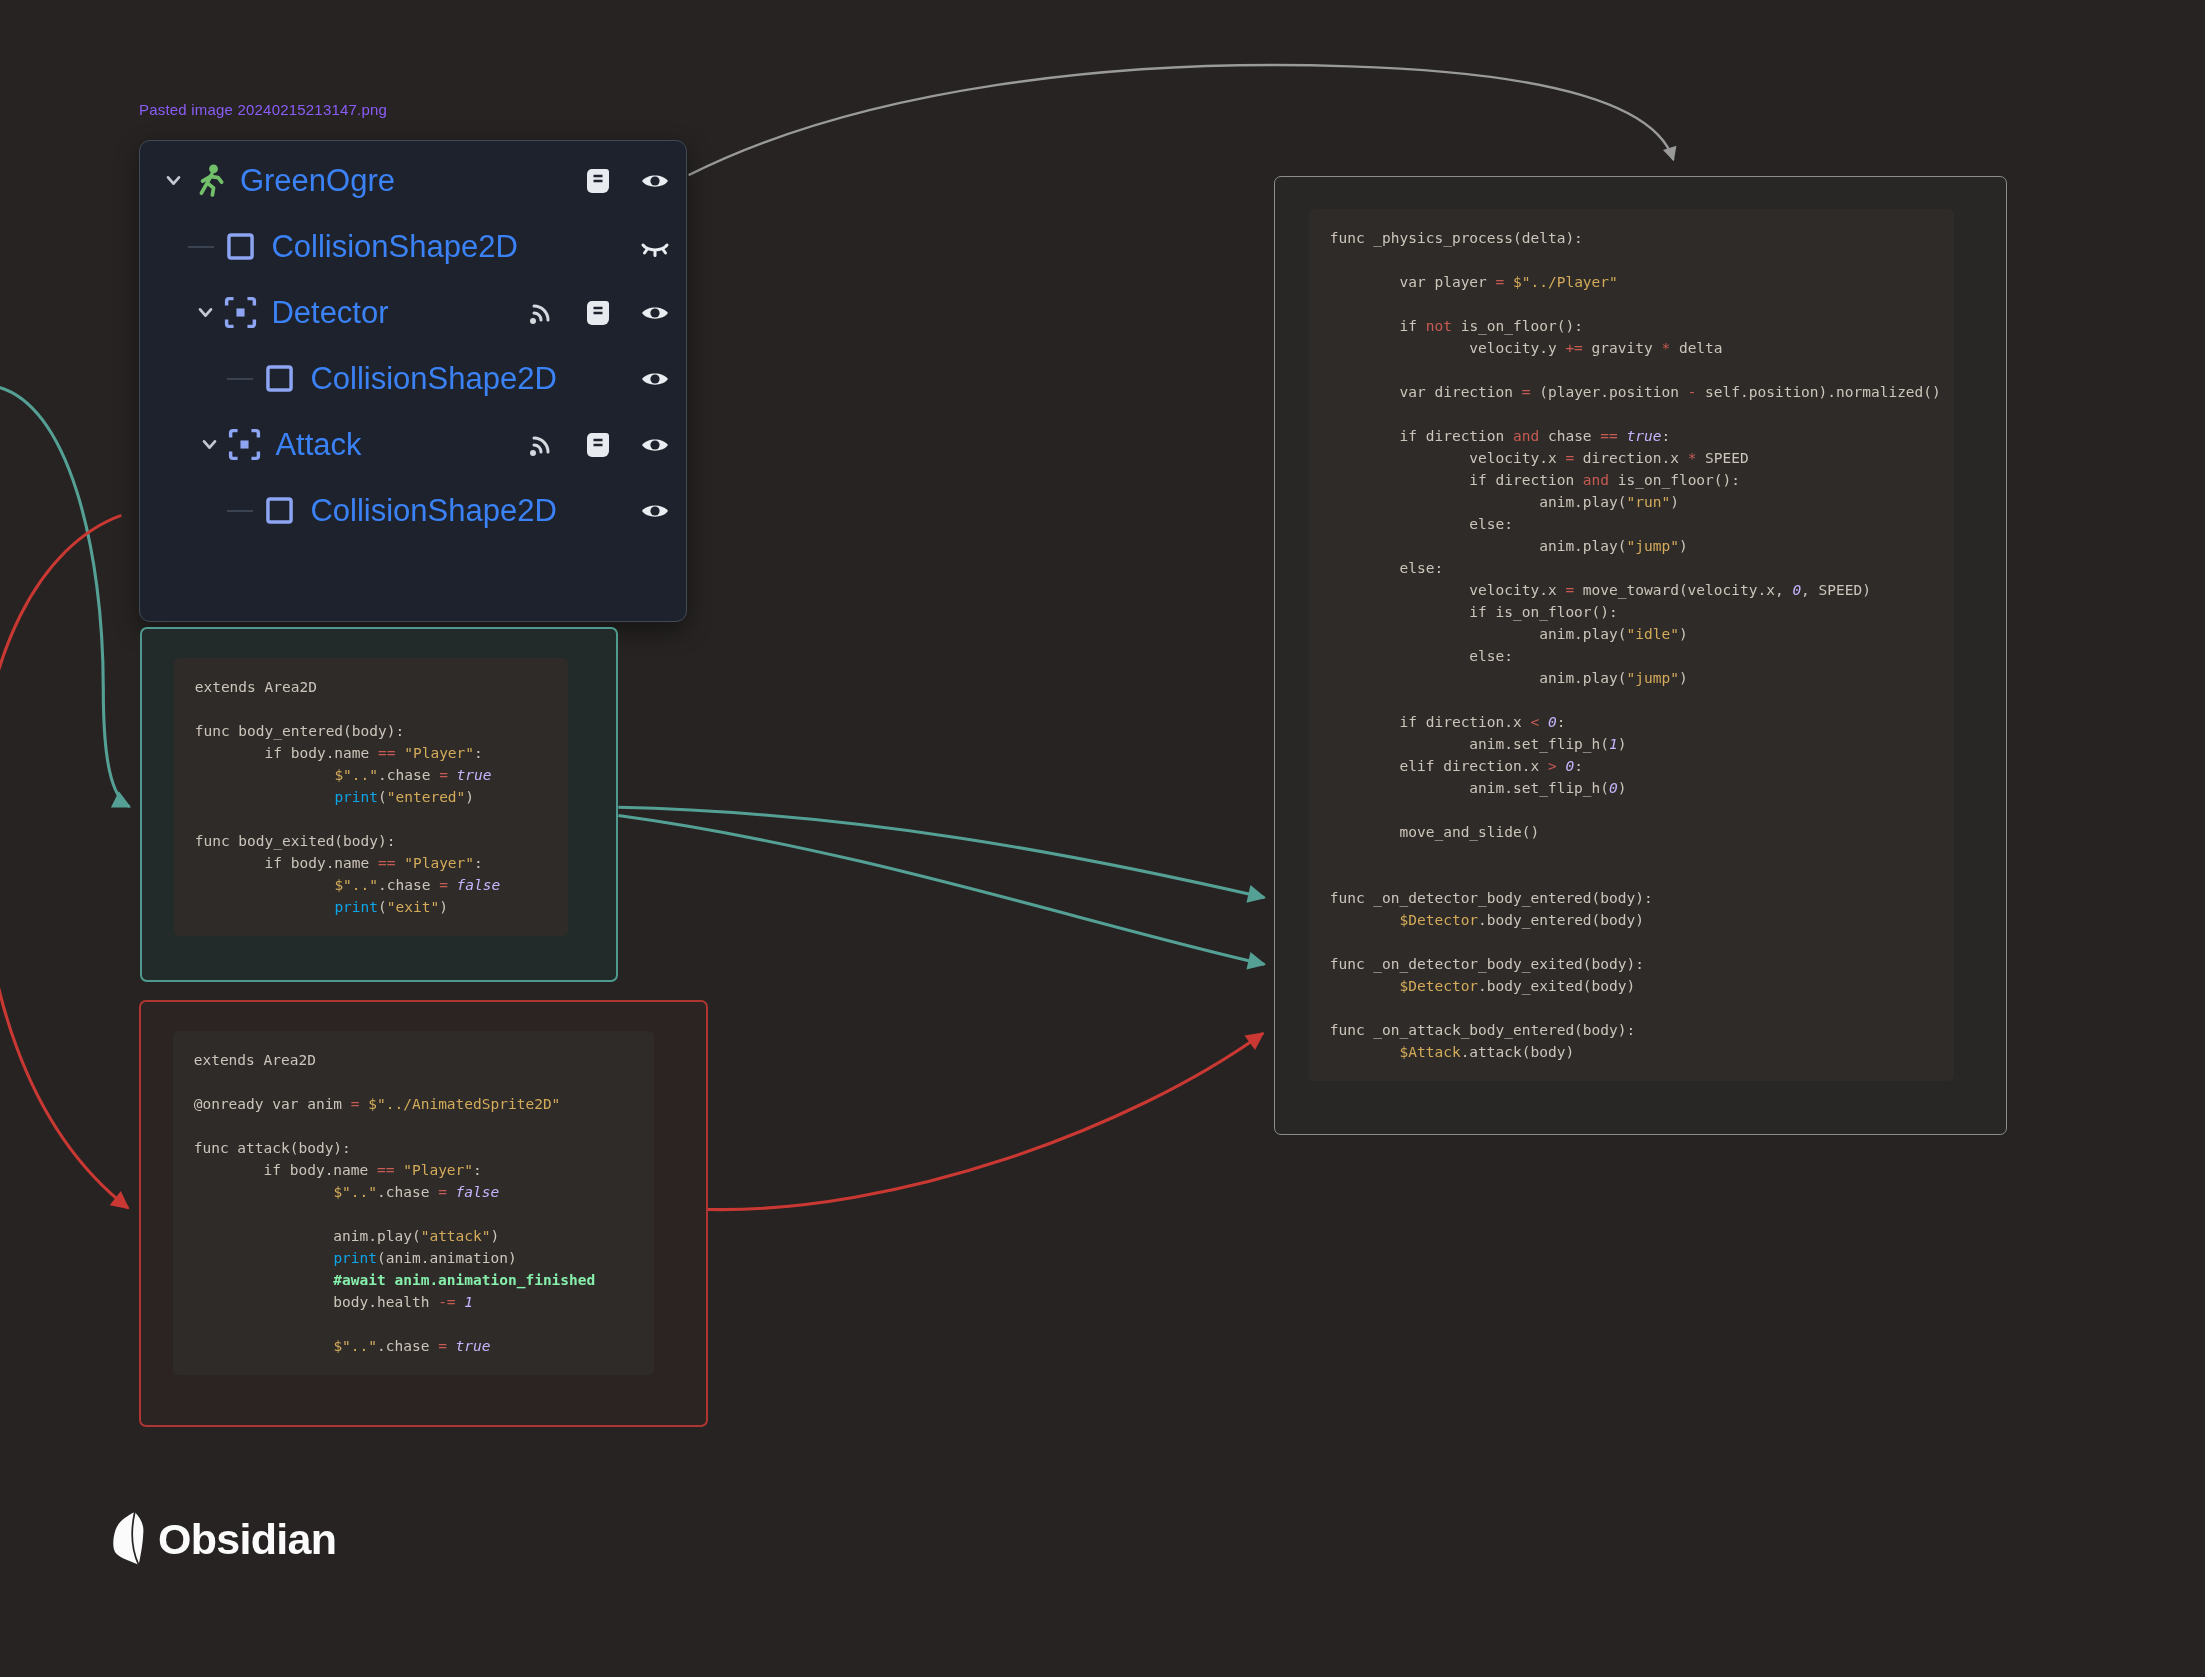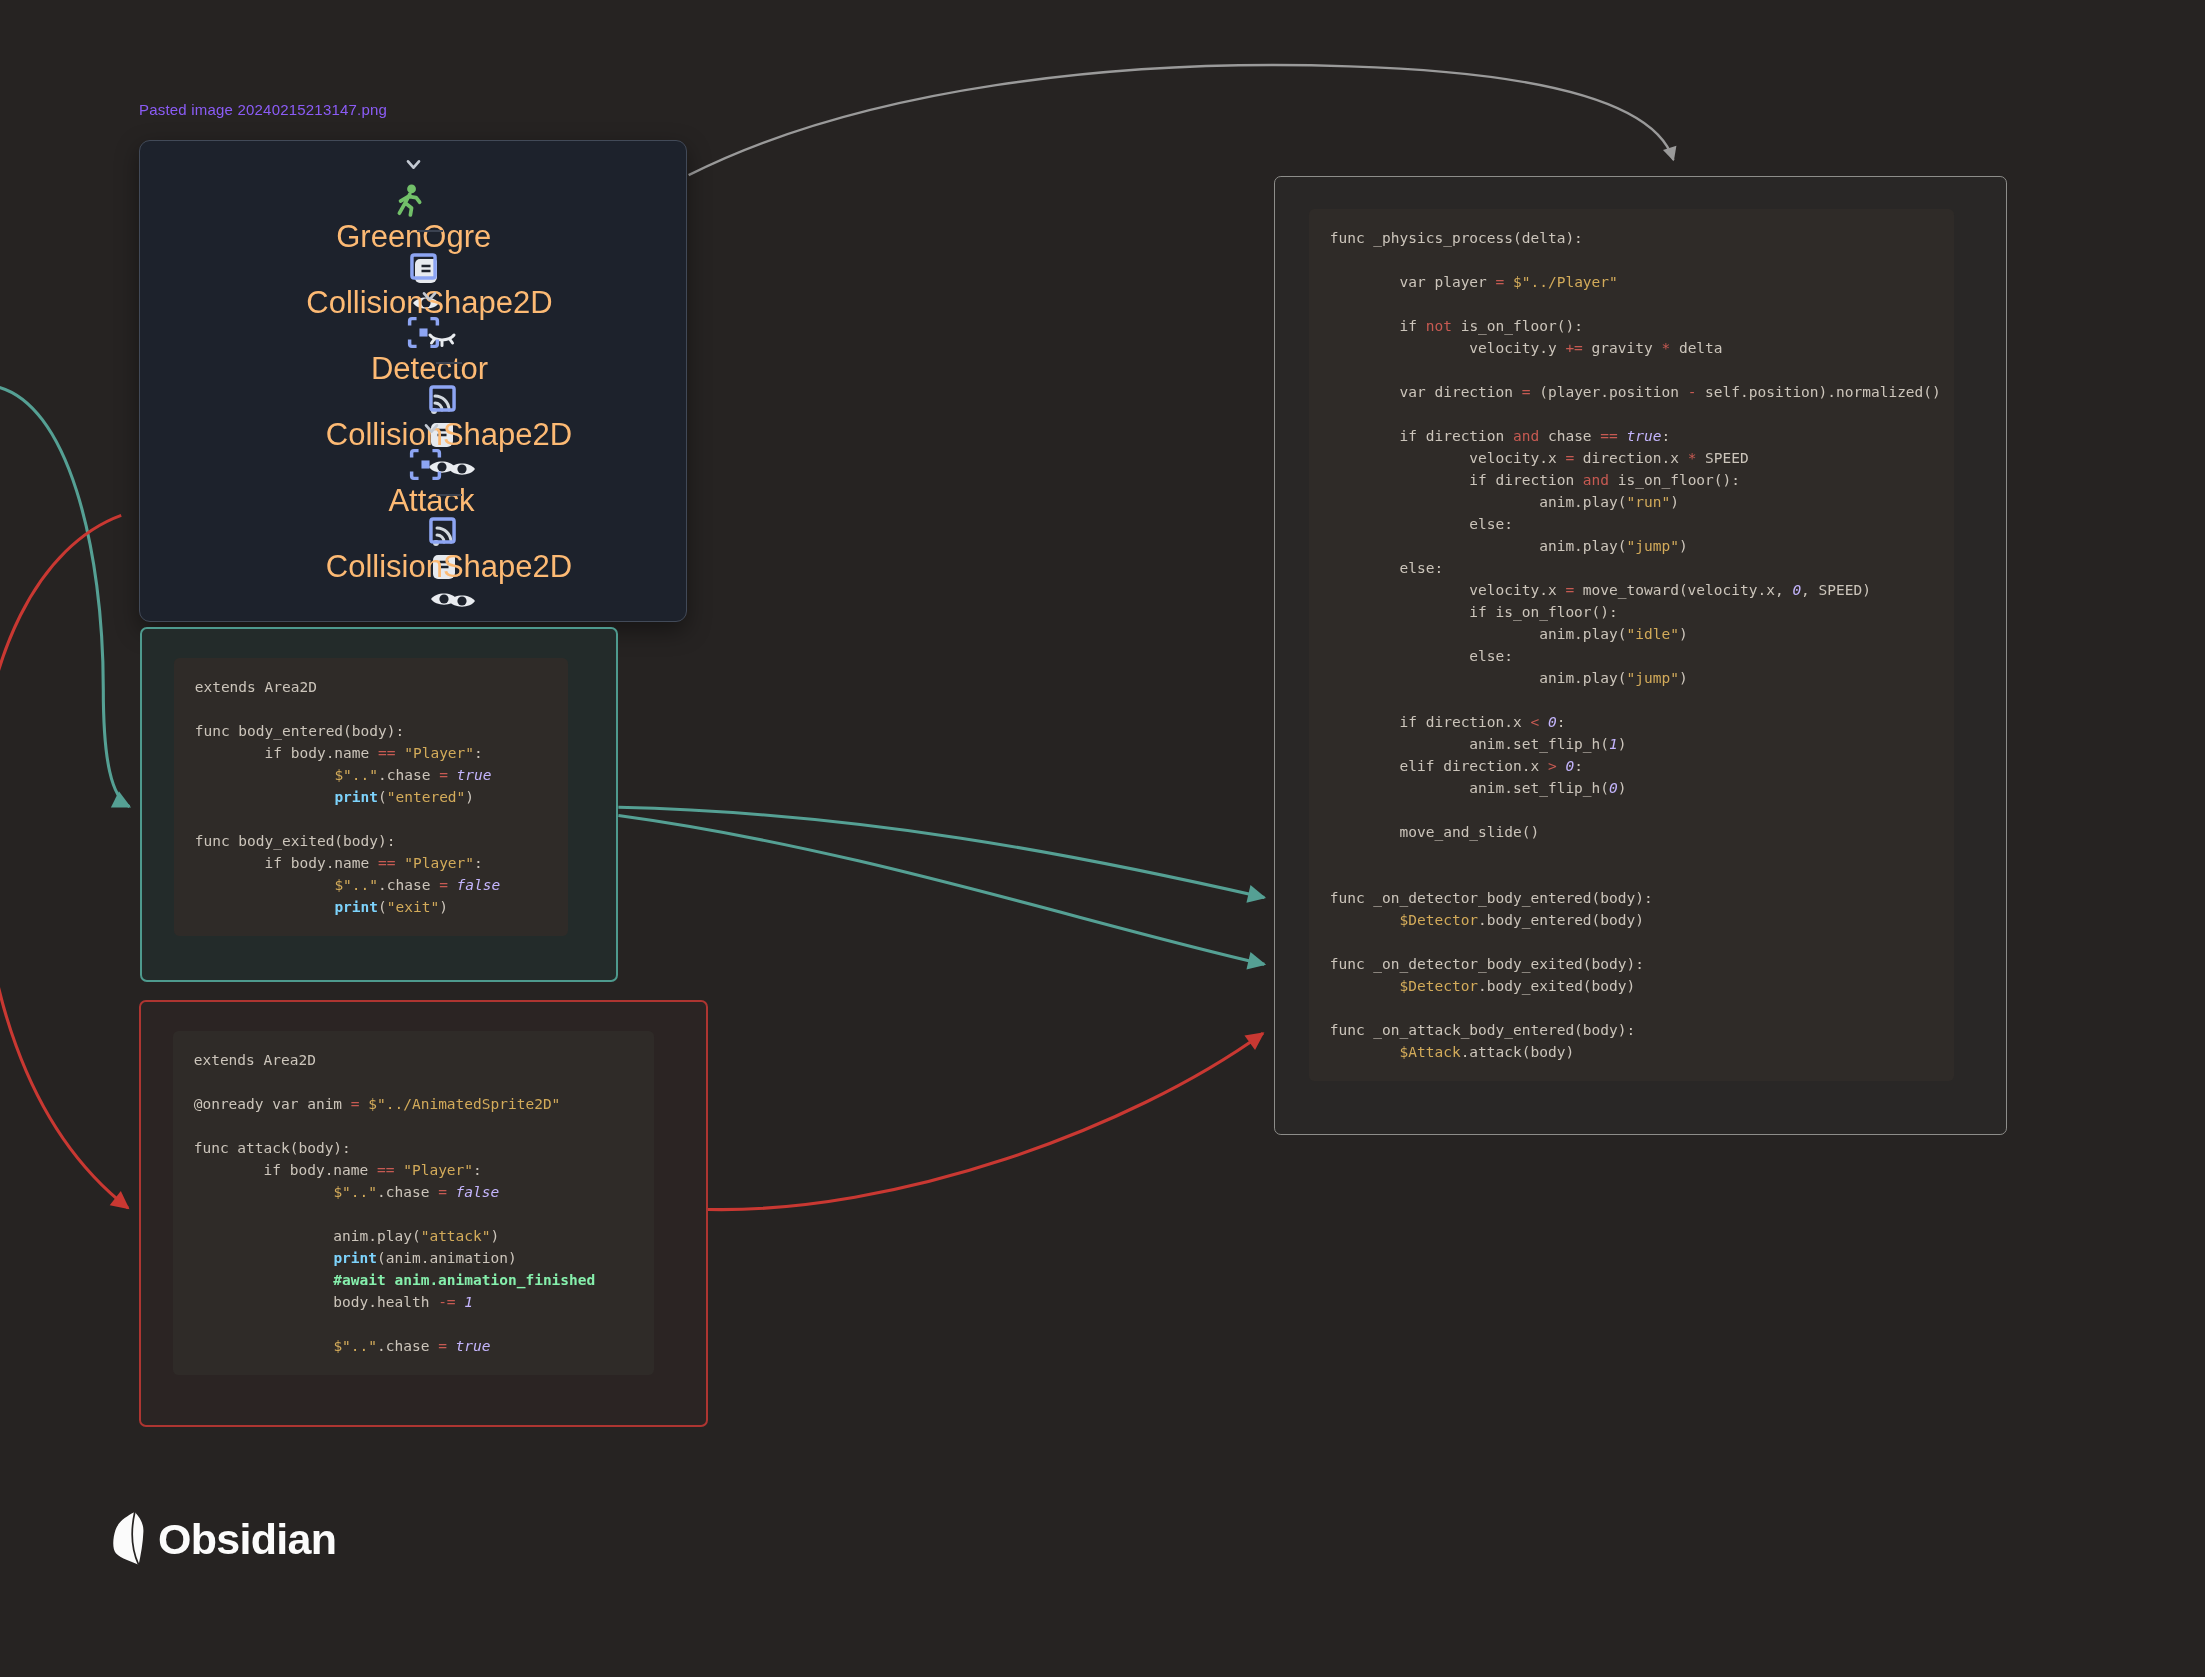--- a/index.html
+++ b/index.html
@@ -17,21 +17,21 @@
     position:absolute; left:139px; top:101px;
     color:#8b5cf6; font-size:15px; letter-spacing:0.2px;
   }
   .tree-panel {
     position:absolute; left:139px; top:140px; width:548px; height:482px;
     background:#1d222c; border:1.4px solid #424a58; border-radius:11px;
     box-shadow:0 8.3px 23.4px rgba(0,0,0,.4);
     padding:6.9px 15px 5.5px 0;
     overflow:hidden;
   }
-  .tree-row { display:flex; align-items:center; height:66px; color:#fdba74; font-size:31px;flex-direction:column; }
+  .tree-row { display:flex; align-items:center; height:66px; color:#3b82f6; font-size:31px; }
   .tr-chevron { flex:0 0 34px; width:34px; height:30px; display:inline-flex; align-items:center; justify-content:center; }
   .tr-chevron svg { width:25px; height:25px; }
   .tr-stubbox { flex:0 0 34px; display:inline-flex; align-items:center; }
   .tr-stub { width:26px; height:1.4px; background:#3b4250; }
   .tr-icon { flex:0 0 37px; width:37px; height:37px; margin-right:12.4px; display:inline-flex; }
   .tr-icon svg { width:100%; height:100%; }
   .tr-label { white-space:nowrap; }
   .tr-gap { flex:1 1 auto; }
   .tr-badge { flex:0 0 32px; width:32px; height:32px; margin-left:25px; display:inline-flex; }
   .tr-badge svg { width:100%; height:100%; }
@@ -48,21 +48,21 @@
     font-size:14.5px; line-height:22px; color:#ccc5bb;
     white-space:pre; overflow:hidden;
   }
   #card-detector .codebox { margin:29px 48px 0 32px; }
   #card-attack   .codebox { margin:29px 52px 0 32px; }
   #card-player   .codebox { margin:32px 52px 0 34px; }
   .cl { height:22px; white-space:pre; }
   .tk-p  { color:#ccc5bb; }
   .tk-o  { color:#c75a52; }
   .tk-s  { color:#d3ab5a; }
-  .tk-f  { color:#7dd3fc;font-weight:bold; }
+  .tk-f  { color:#0ea5e9; }
   .tk-n  { color:#c4b5fd;font-style:italic; }
   .tk-cm { color:#86efac; font-weight:bold; }
 
   
   .brand { position:absolute; left:109px; top:1512px; display:flex; align-items:center; gap:6px; }
   .brand-logo { width:43px; height:55px; display:inline-flex; }
   .brand-logo svg { width:100%; height:100%; }
   .brand-name { color:#fbfbfb; font-size:43px; font-weight:800; letter-spacing:-0.7px; }
 </style>
 </head>

